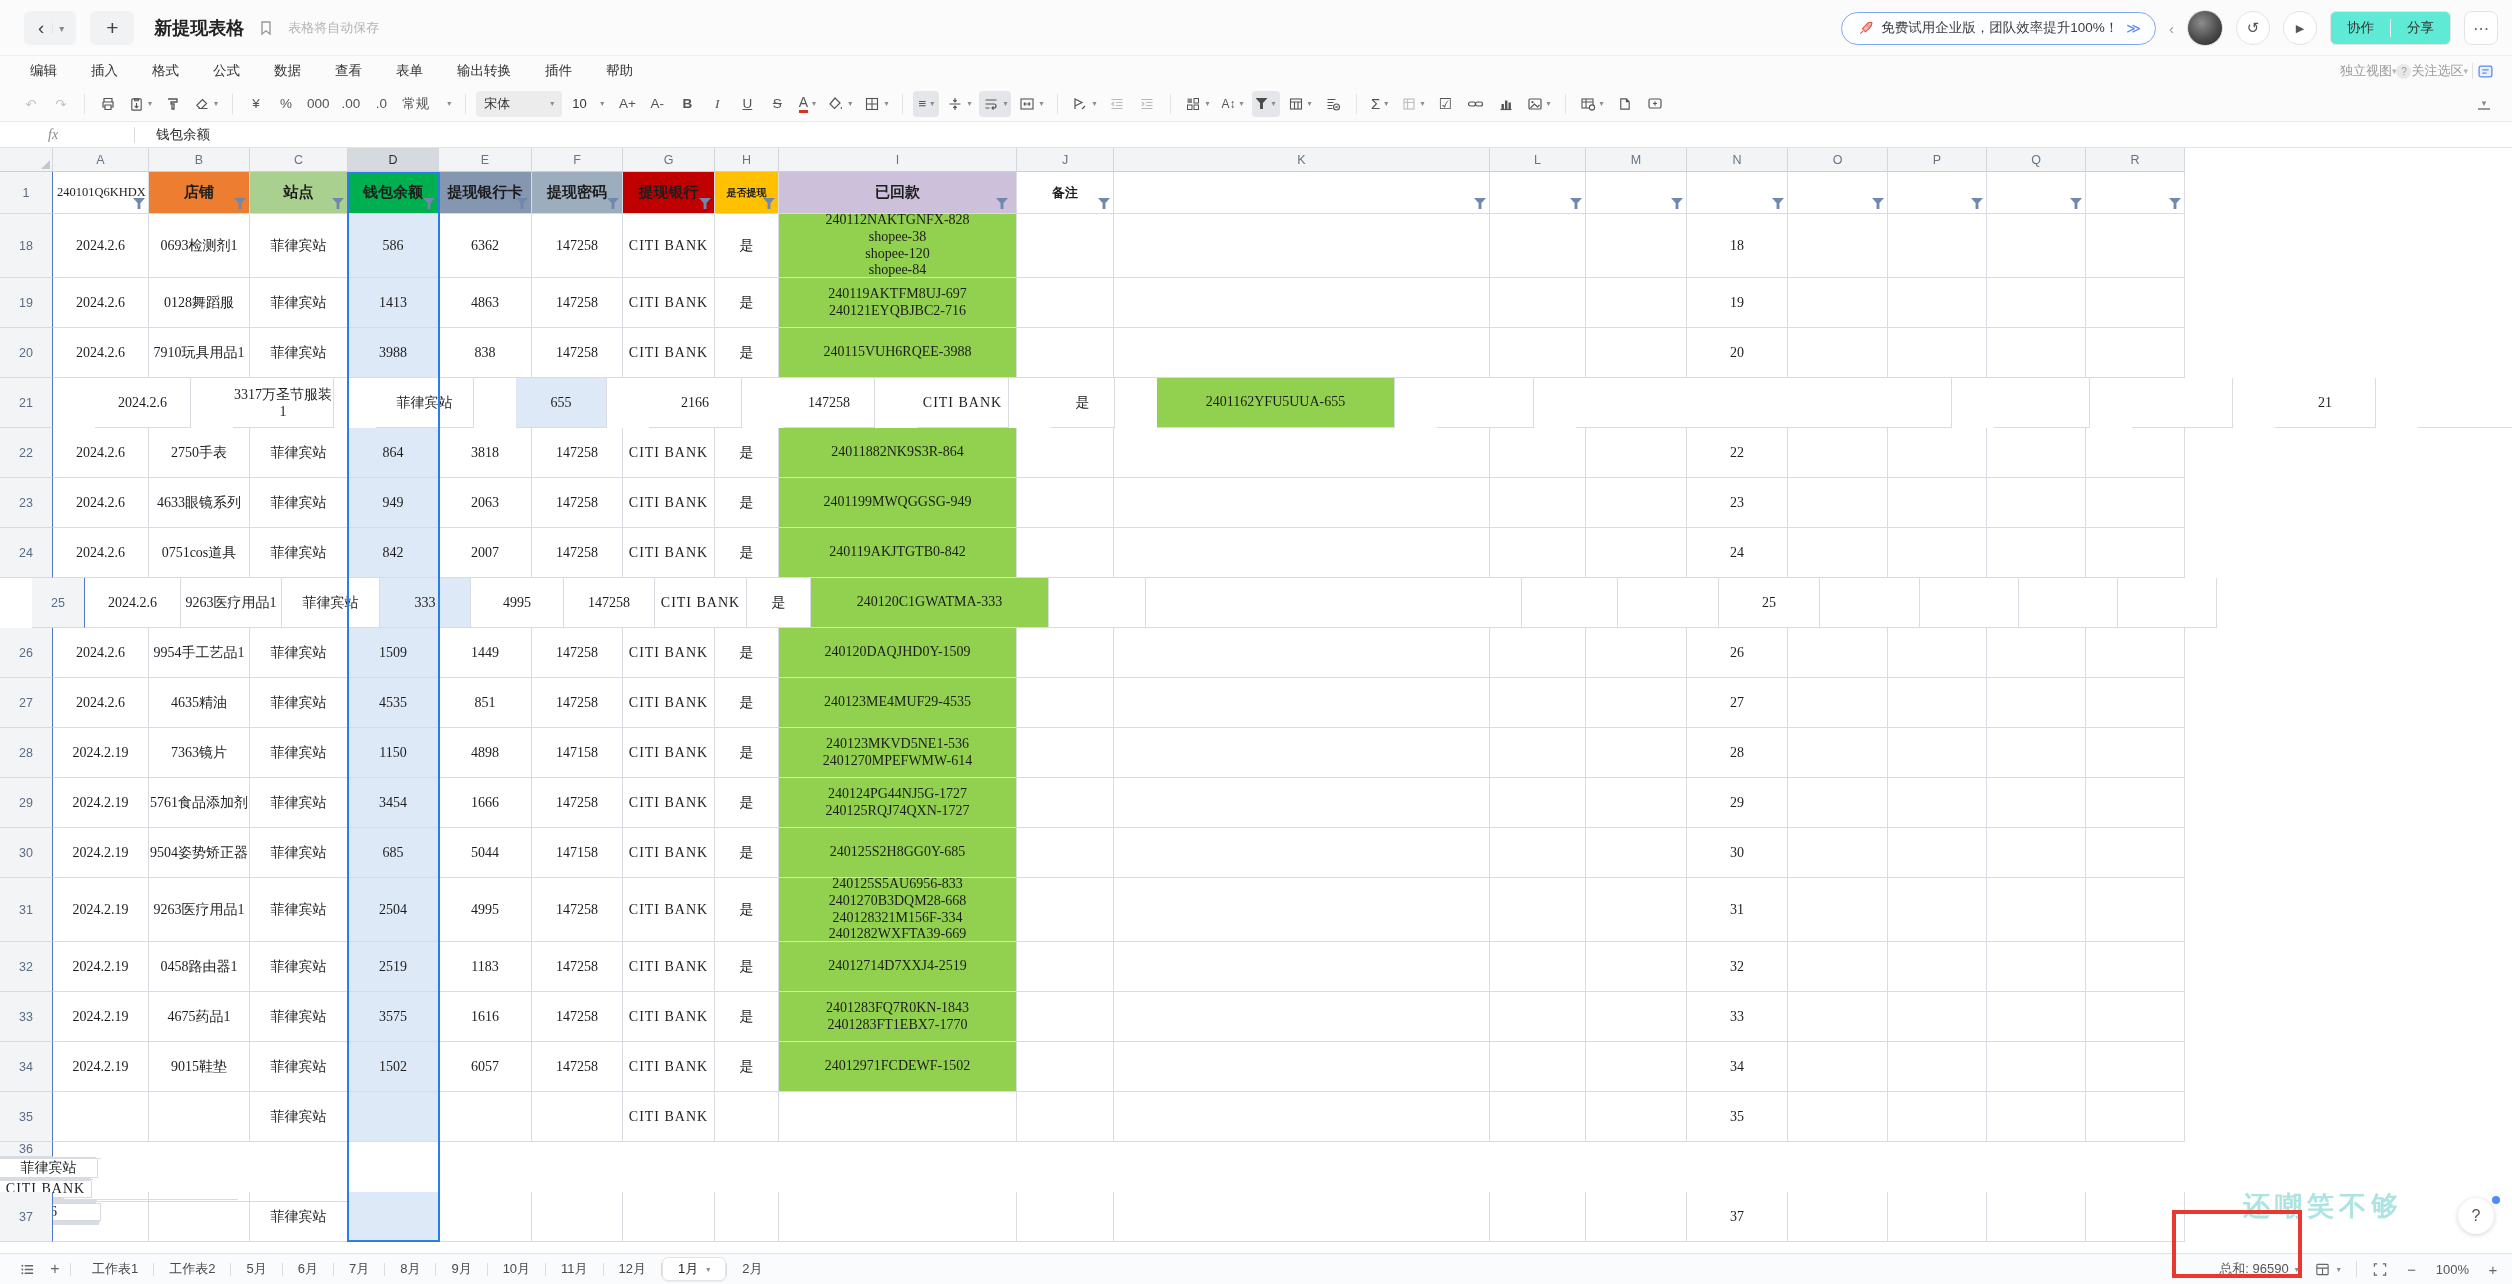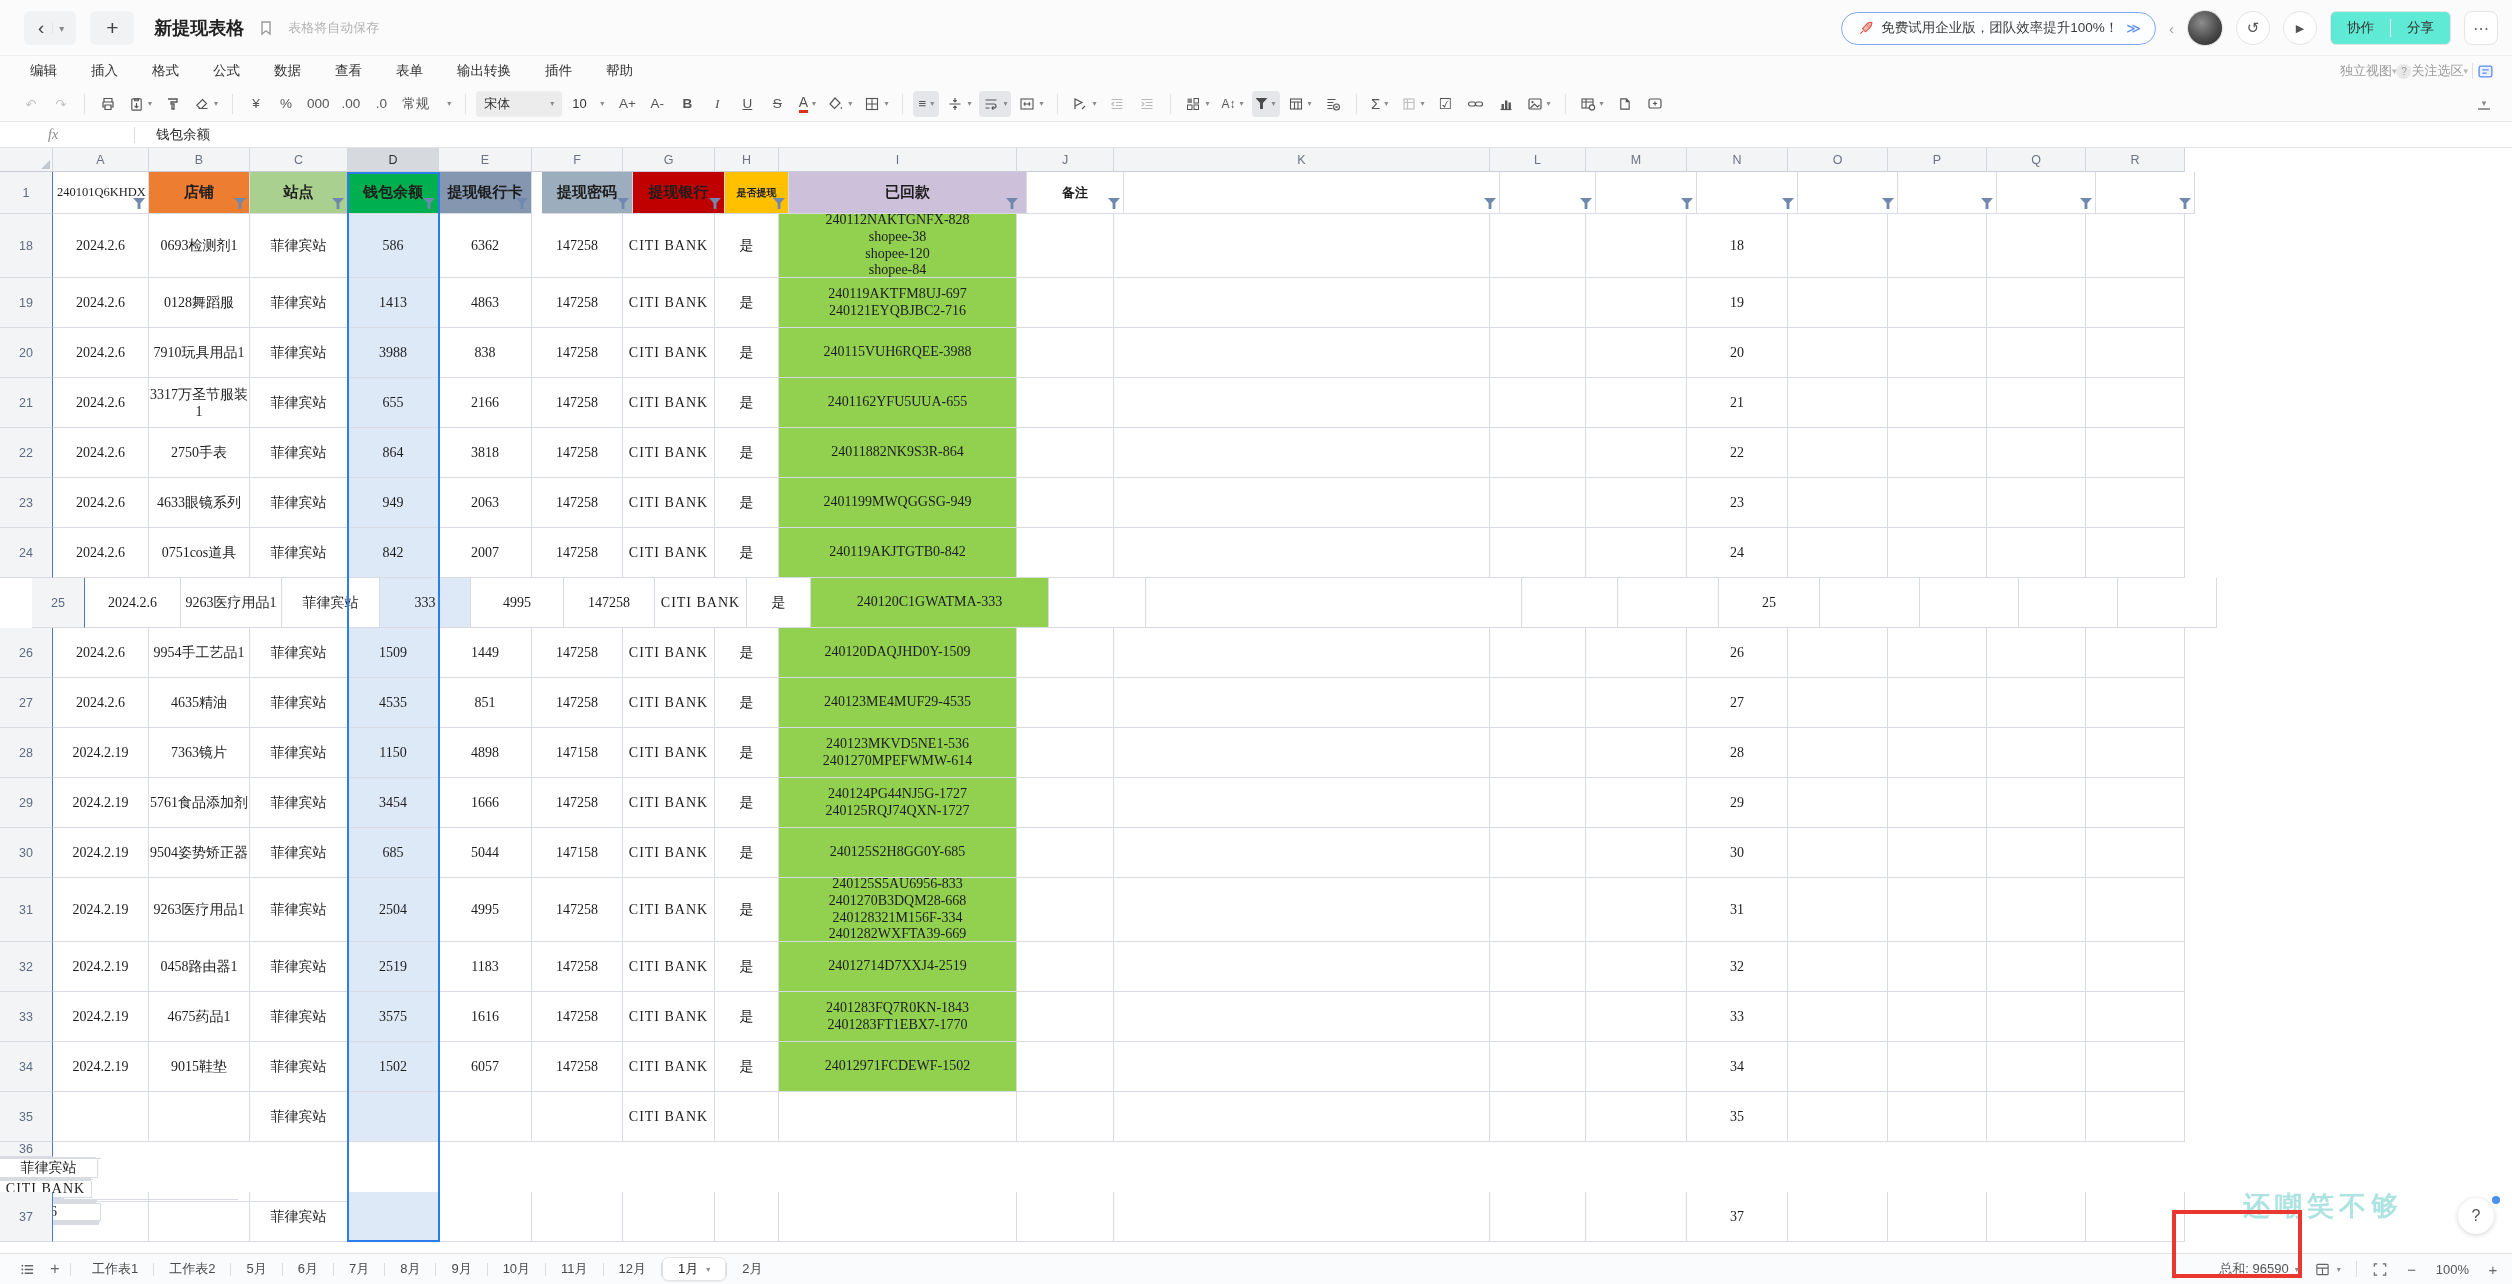--- a/index.html
+++ b/index.html
@@ -428,21 +428,21 @@
         <span class="funnel"></span>
       </div>
     <div class="cell col-d hcell h-d" style="background: rgb(0, 176, 80);">
         <span>钱包余额</span>
         <span class="funnel"></span>
       </div>
     <div class="cell col-e hcell h-e" style="background: rgb(132, 150, 176);">
         <span>提现银行卡</span>
         <span class="funnel"></span>
       </div>
-    <div class="cell col-f hcell h-f" style="background: rgb(156, 174, 189); margin-left: 10px;">
+    <div class="cell col-f hcell h-f" style="background: rgb(156, 174, 189);">
         <span>提现密码</span>
         <span class="funnel"></span>
       </div>
     <div class="cell col-g hcell h-g" style="background: rgb(192, 0, 0);">
         <span>提现银行</span>
         <span class="funnel"></span>
       </div>
     <div class="cell col-h hcell h-h" style="line-height: 1.15; font-size: 10px; background: rgb(255, 192, 0);">
         <span style="white-space:normal;display:block;width:46px">是否提现</span>
         <span class="funnel"></span>
@@ -542,21 +542,21 @@
         <div class="cell col-j"></div>
         <div class="cell col-k"></div>
         <div class="cell col-l"></div>
         <div class="cell col-m"></div>
         <div class="cell col-n">20</div>
         <div class="cell col-o"></div>
         <div class="cell col-p"></div>
         <div class="cell col-q"></div>
         <div class="cell col-r"></div>
       </div>
-      <div class="grow" style="height: 50px;">
+      <div class="grow" style="height: 50px; gap: 42px;">
         <div class="cell col-gut gut">21</div>
         <div class="cell col-a">2024.2.6</div>
         <div class="cell col-b">3317万圣节服装1</div>
         <div class="cell col-c">菲律宾站</div>
         <div class="cell col-d d-tint">655</div>
         <div class="cell col-e">2166</div>
         <div class="cell col-f">147258</div>
         <div class="cell col-g bank">CITI BANK</div>
         <div class="cell col-h">是</div>
         <div class="cell col-i multi greencell">2401162YFU5UUA-655</div>

